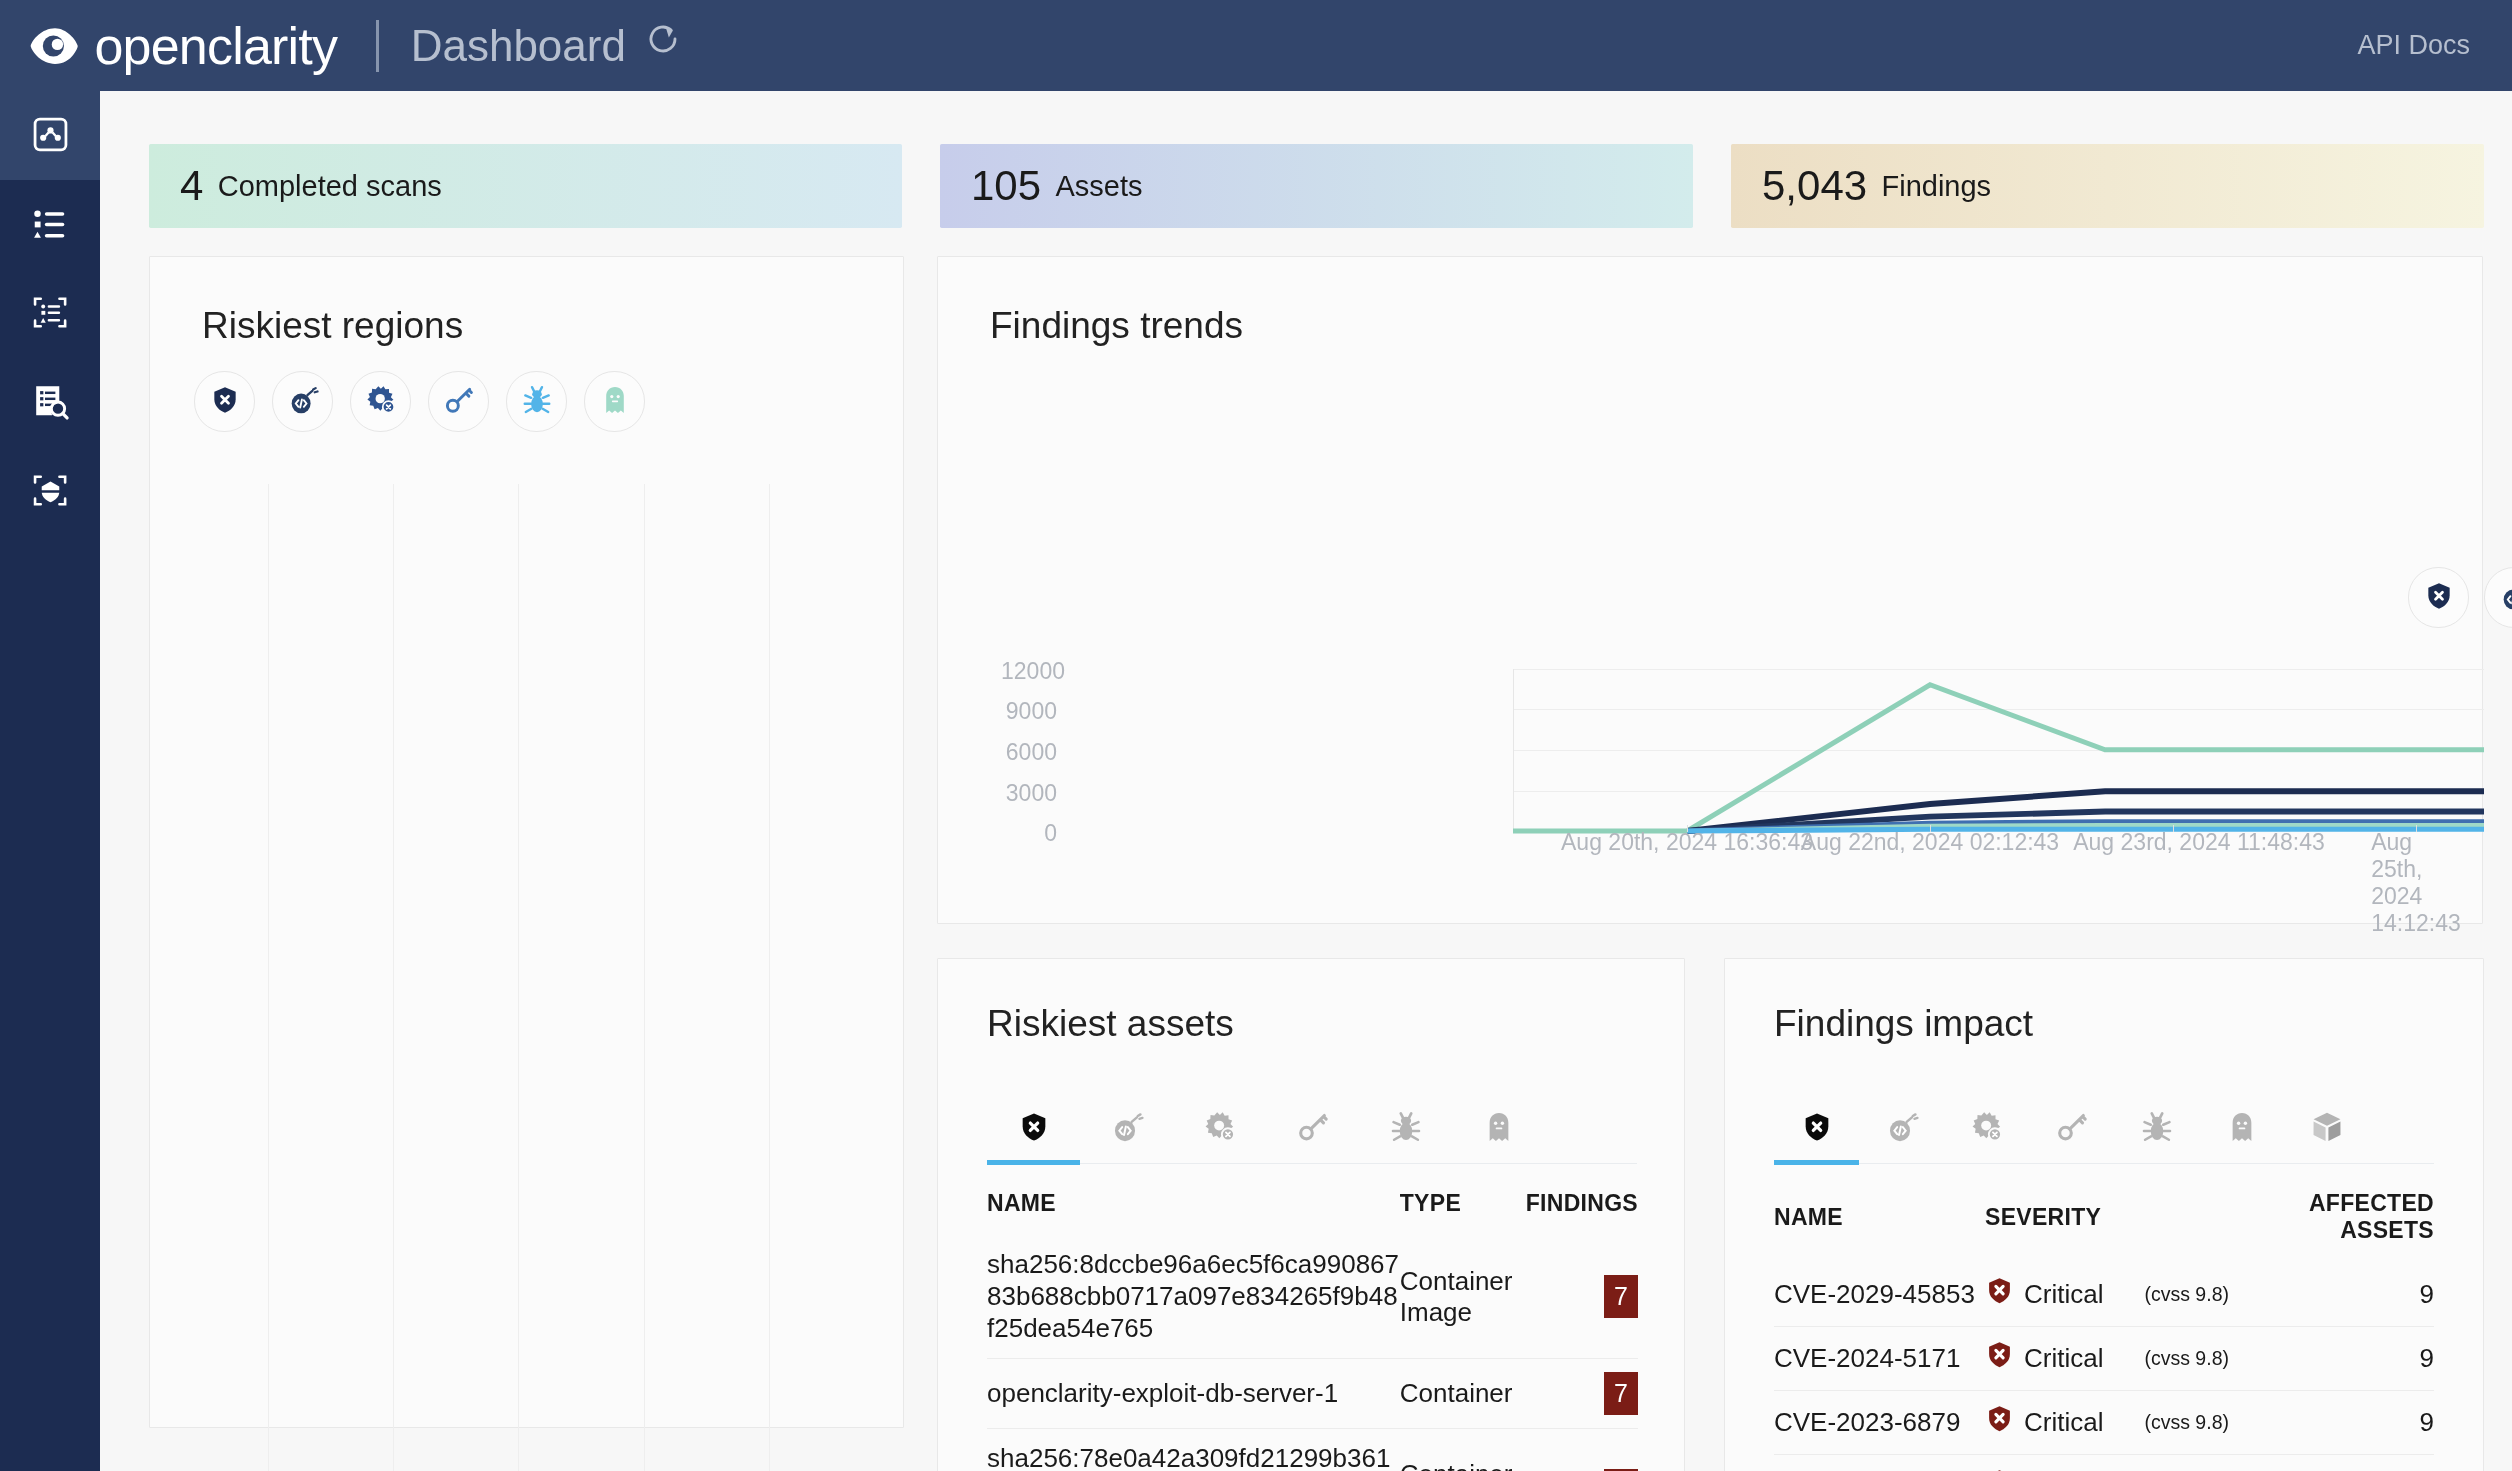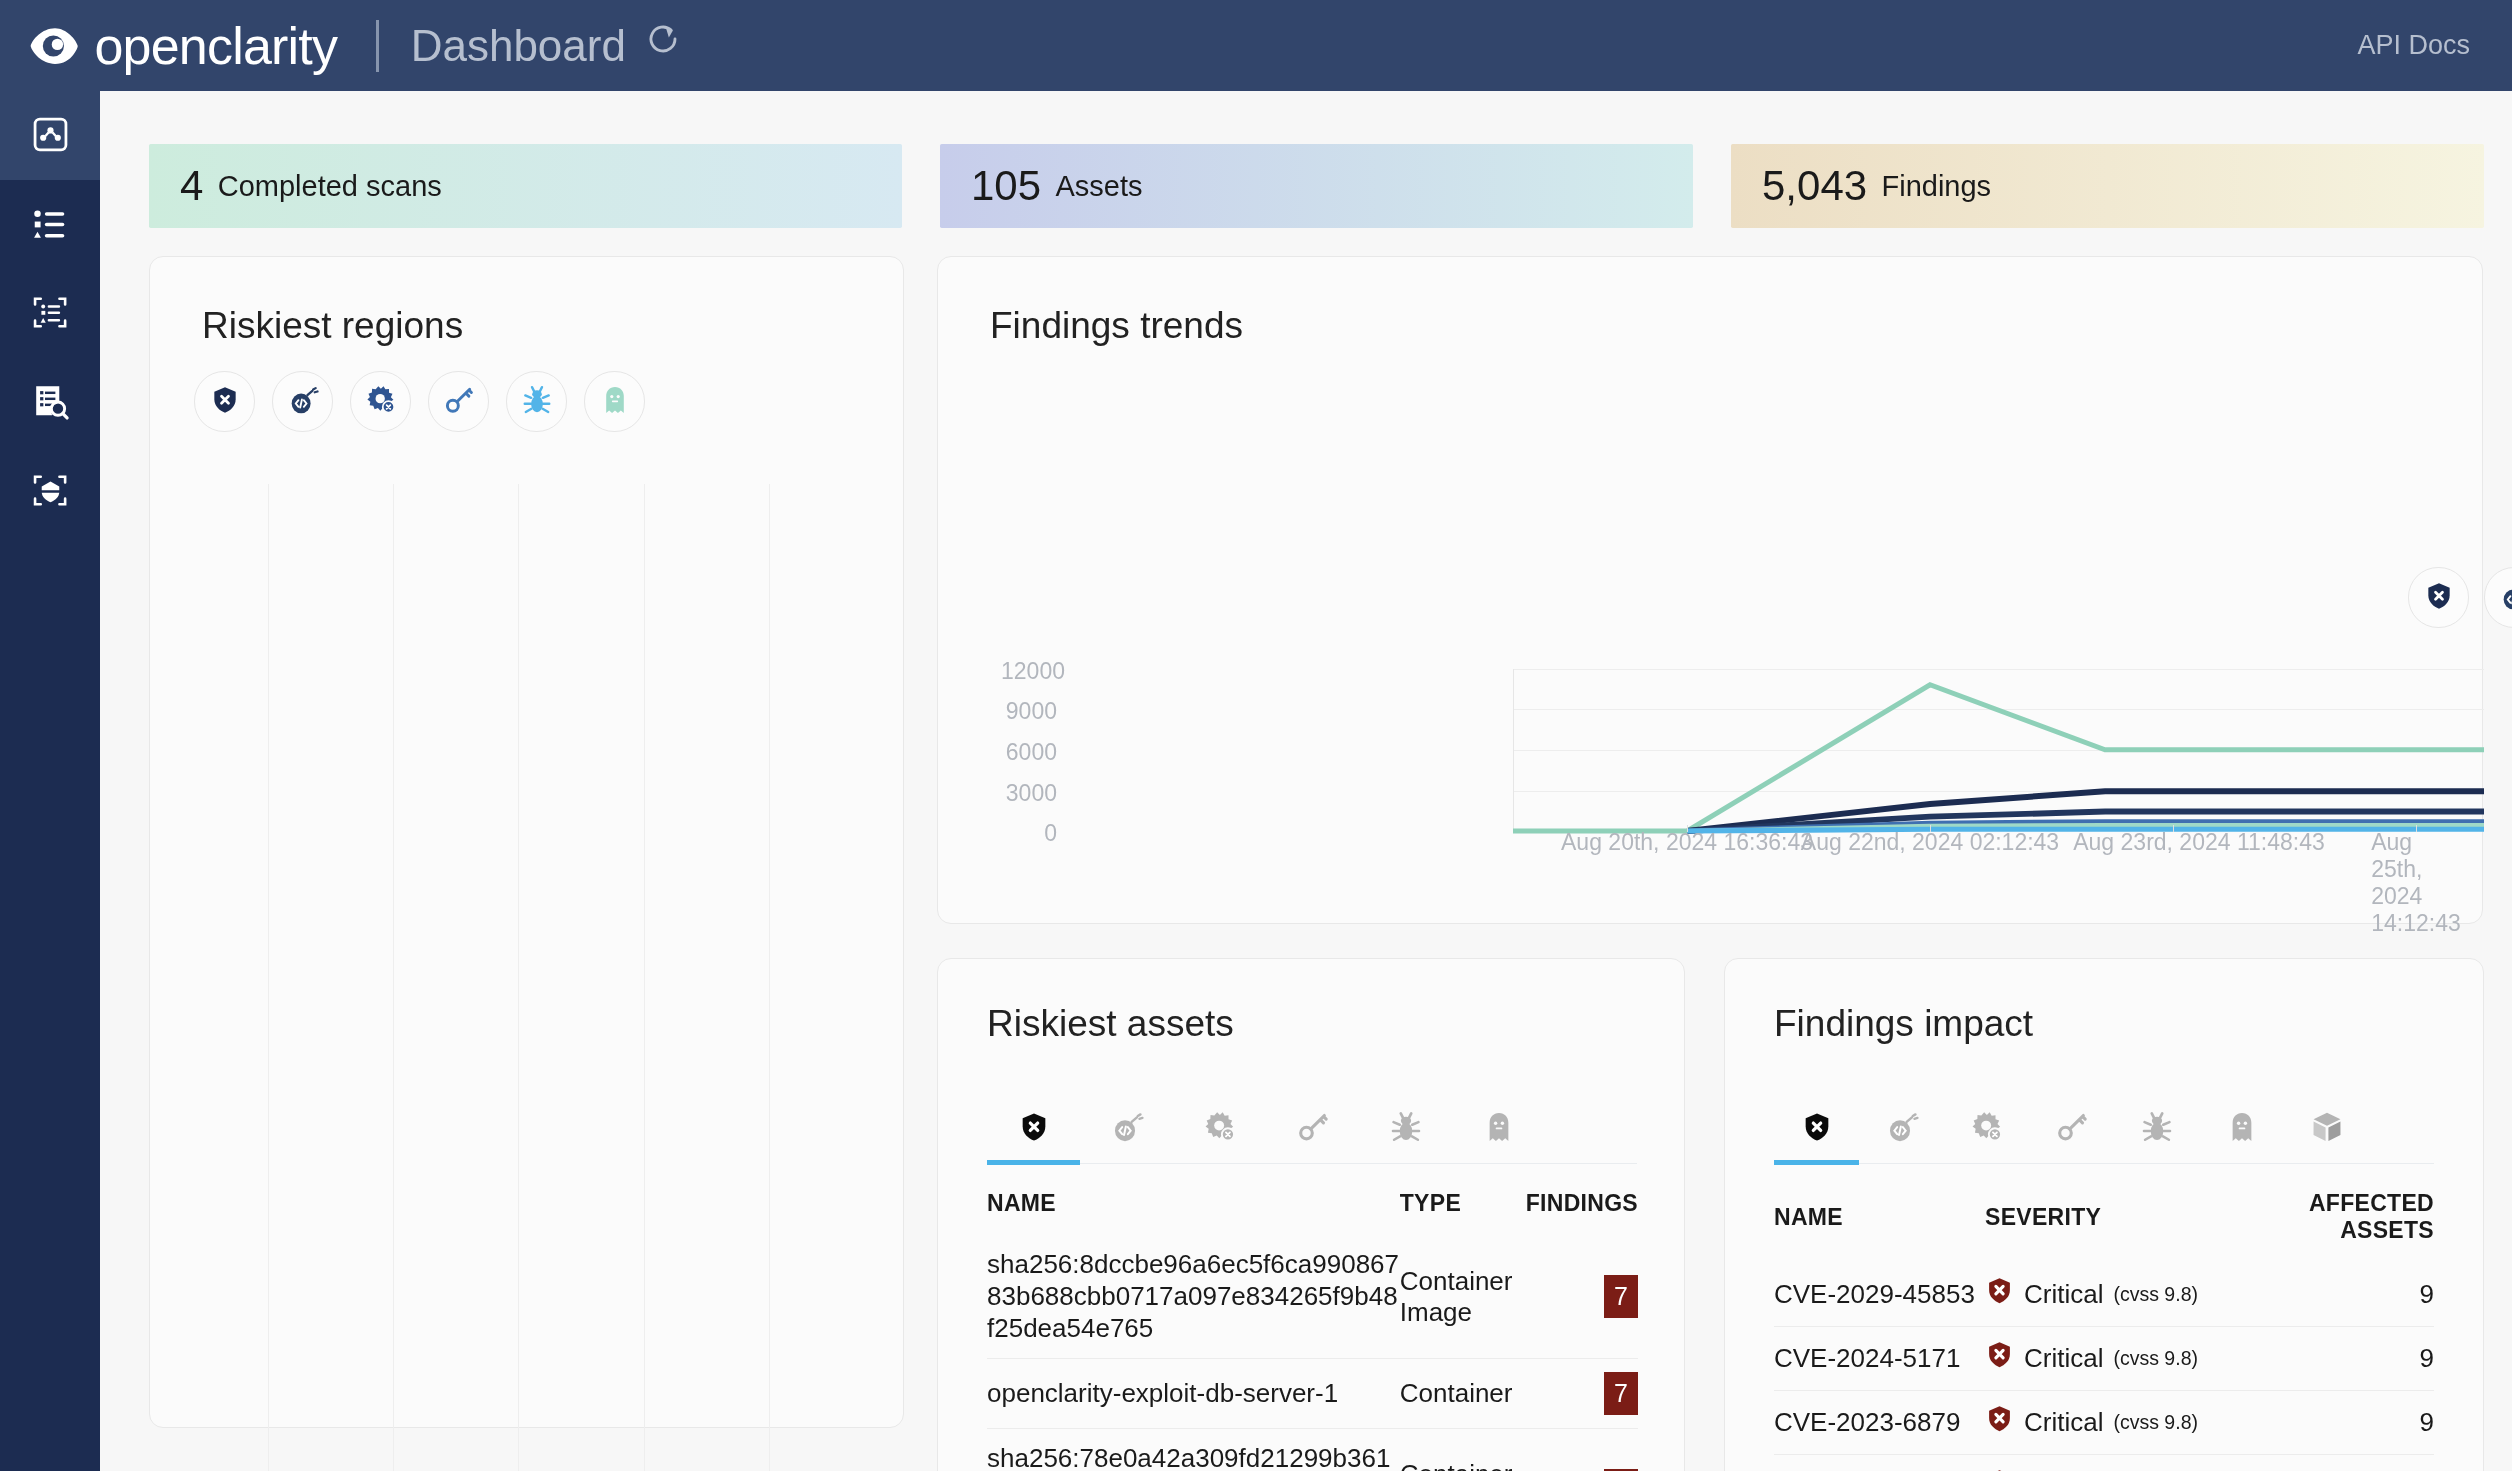--- a/index.html
+++ b/index.html
@@ -62,21 +62,21 @@
   }
   .stat-card.c1 { background: linear-gradient(90deg,#cdecdd 0%, #d7e9f2 100%); }
   .stat-card.c2 { background: linear-gradient(90deg,#c7cdeb 0%, #d3ecec 100%); }
   .stat-card.c3 { background: linear-gradient(90deg,#ecdec4 0%, #f6f4e0 100%); }
   .stat-num { font-size: 42px; color: #1a1a1a; font-weight: 400; }
   .stat-label { font-size: 29px; color: #1a1a1a; margin-left: 14.4px; }
 
   
   .panel {
     position: absolute; background: #fbfbfb;
-    border: 0.8px solid #e8e8e8; border-radius: 14px;
+    border: 0.8px solid #e8e8e8; border-radius: 1px;
   }
   .panel-title {
     font-size: 37px; color: #222; font-weight: 400;
   }
 
   
   #panel-regions { top: 165px; left: 49px; width: 755px; height: 1172px; }
   #regions-title { position: absolute; top: 48px; left: 52px; }
   #regions-icons { position: absolute; top: 114px; left: 44px; display: flex; gap: 17px; }
   .pill {
@@ -134,21 +134,21 @@
   }
   table.dt tr:first-child td { border-top: none; }
   .num-right { text-align: right; }
   .badge {
     display: inline-block; min-width: 30px; padding: 6.8px 10px;
     background: #7b1d16; color: #ffffff; font-size: 25px;
     text-align: center;
   }
   .sev { display: flex; align-items: center; gap: 10px; }
   .sev-txt { font-size: 26px; color: #1a1a1a; }
-  .cvss { font-size: 19.5px; color: #1a1a1a; }
+  .cvss { font-size: 19.5px; color: #1a1a1a; margin-left: 31px; }
   .wrapname { word-break: break-all; line-height: 1.22; }
   .clip-cell { overflow: hidden; }
 </style>
 </head>
 <body>
 
 <div id="topbar">
   <div id="logo-block">
     <span id="logo-icon">
       <svg viewBox="0 0 64 64" width="52" height="52">

